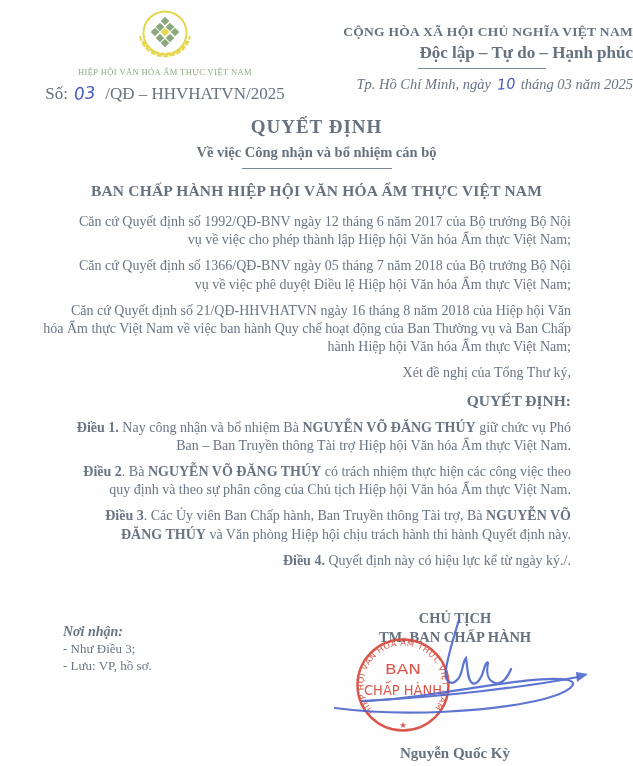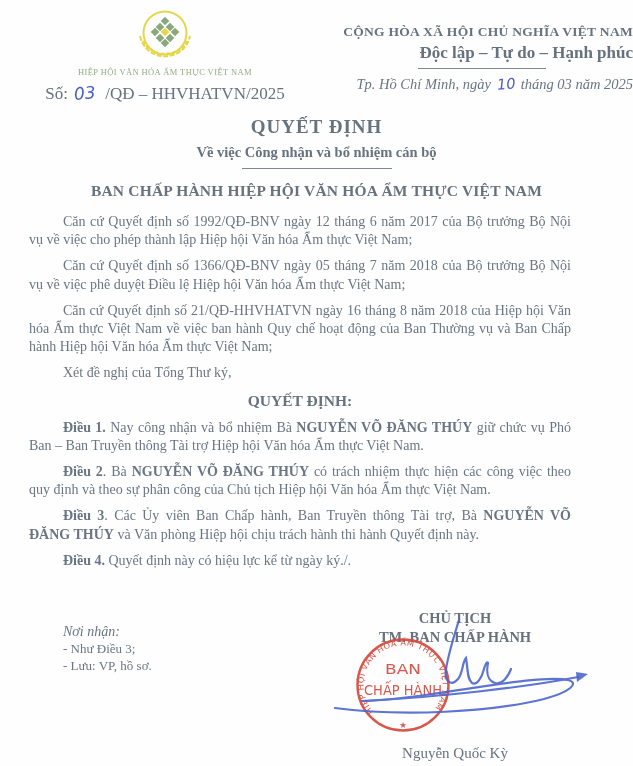--- a/index.html
+++ b/index.html
@@ -24,34 +24,34 @@
   .nat-divider{width:128px;border:0;border-top:1.5px solid #7d8894;margin:5px auto 0;}
   .date-line{font-style:italic;font-size:14.5px;margin-top:7px;}
   
   .title-block{text-align:center;margin-top:12px;}
   .title-main{font-weight:bold;font-size:19px;letter-spacing:1px;color:#67727f;}
   .title-sub{font-weight:bold;font-size:14.5px;margin-top:6px;color:#67727f;}
   .title-divider{width:150px;border:0;border-top:1.5px solid #7d8894;margin:7px auto 0;}
   .issuer{font-weight:bold;font-size:15.5px;margin-top:13px;letter-spacing:.2px;color:#67727f;}
   
   .body-text{padding:5px 62px 0 29px;font-size:14px;line-height:1.3;text-align:justify;}
-  .body-text p{margin:8px 0 0;text-indent:34px;}
+  .body-text p{margin:8px 0 0;text-indent:34px;text-align:right;}
   .decision-heading{text-align:center;font-weight:bold;font-size:15.5px;
                     margin:11px 0 3px;text-indent:0 !important;color:#67727f;}
   .b{font-weight:bold;margin-top:16px;}
   
   .footer{position:absolute;left:0;top:597px;width:633px;height:169px;}
   .recipients{position:absolute;left:63px;top:26px;font-size:13px;line-height:1.3;}
-  .recipients-title{font-weight:normal;font-style:italic;font-size:14px;}
+  .recipients-title{font-weight:bold;font-style:italic;font-size:14px;}
   .sign-block{position:absolute;left:330px;top:12px;width:250px;text-align:center;
               font-weight:bold;font-size:14.5px;line-height:1.3;color:#67727f;}
   .stamp{position:absolute;left:353px;top:38px;z-index:2;opacity:.92;}
   .signature{position:absolute;left:322px;top:16px;z-index:3;}
   .signer-name{position:absolute;left:330px;top:148px;width:250px;text-align:center;
-               font-weight:normal;font-size:15px;color:#67727f;z-index:4;}
+               font-weight:bold;font-size:15px;color:#67727f;z-index:4;}
 </style>
 </head>
 <body>
 
 <div class="page">
 
   <div class="header">
     <div class="h-left">
 
       <svg class="logo" width="62" height="58" viewBox="0 0 62 58">

